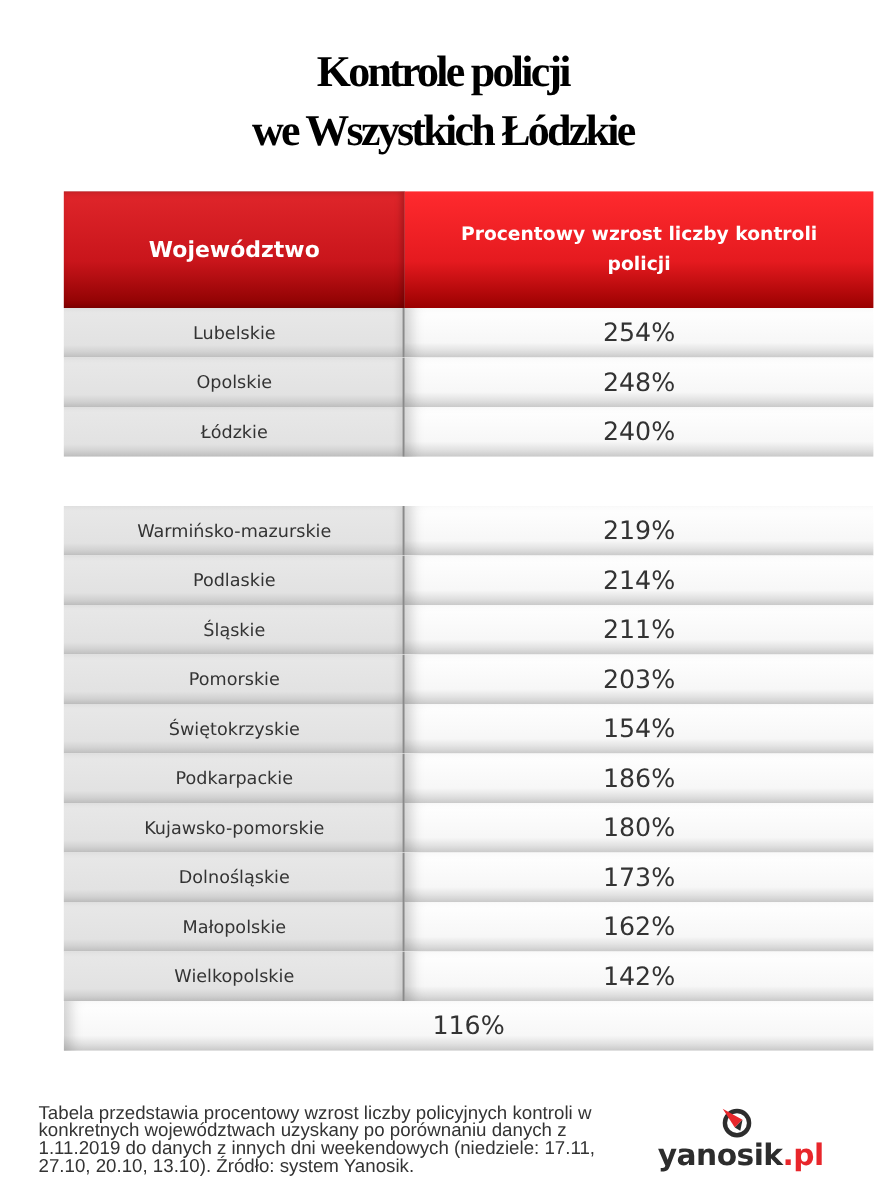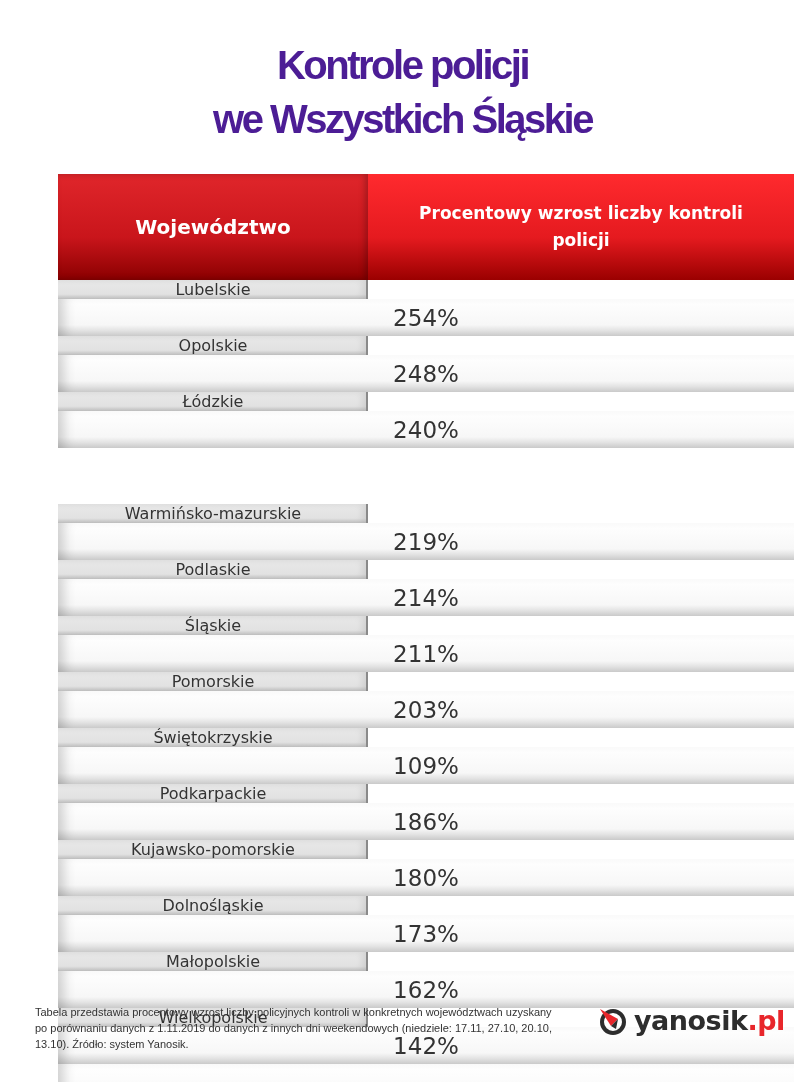--- a/index.html
+++ b/index.html
@@ -1,38 +1,38 @@
 <!DOCTYPE html>
 <html><head>
 <meta charset="utf-8">
 <style>
   html, body { margin: 0; padding: 0; background: #ffffff; }
   body { width: 805px; height: 1082px; position: relative; overflow: hidden; font-family: "Liberation Sans", "DejaVu Sans", sans-serif; color: #333; }
-  .title { position: absolute; left: 0; top: 38px; width: 805px; text-align: center; font-family: Liberation Sans, sans-serif; font-weight: bold; font-size: 40px; line-height: 54px; color: #4c1d95; letter-spacing: -2.5px; }
+  .title { position: absolute; left: 0; top: 38px; width: 805px; text-align: center; font-family: Liberation Serif, serif; font-weight: bold; font-size: 40px; line-height: 54px; color: #000000; letter-spacing: -2.5px; }
   .table { position: absolute; left: 35px; top: 174px; width: 736px; padding-left: 23px; }
   .thead { display: flex; height: 106px; }
   .th { display: flex; align-items: center; justify-content: center; text-align: center; color: #fff; font-family: "DejaVu Sans", sans-serif; font-weight: bold; }
   .th.left { width: 310px; background: linear-gradient(to bottom, #e0262b 0%, #c9151b 60%, #8a0000 100%); font-size: 20px; box-shadow: inset -3px 0 6px rgba(0,0,0,0.25); }
   .th.right { flex: 1; background: linear-gradient(to bottom, #ff2a2e 0%, #e51a1f 60%, #9a0000 100%); font-size: 17px; line-height: 27px; padding: 0 40px; text-align: center; }
-  .row { display: flex; height: 56px; flex-direction: column; }
+  .row { display: flex; height: 45px; }
   .td { display: flex; align-items: center; justify-content: center; font-size: 17px; color: #333; }
   .td.left { width: 310px; background: linear-gradient(to bottom, #e8e8e8 0%, #e2e2e2 75%, #c4c4c4 100%); box-shadow: inset -2px 0 0 #8a8a8a, inset -6px 0 6px rgba(0,0,0,0.08); font-family: "DejaVu Sans", sans-serif; font-size: 16px; }
   .td.right { flex: 1; background: linear-gradient(to bottom, #ffffff 0%, #f7f7f7 70%, #cfcfcf 100%); box-shadow: inset 12px 0 12px -6px rgba(0,0,0,0.18); font-family: "DejaVu Sans", sans-serif; font-size: 23px; }
-  .footer-note { position: absolute; left: 35px; top: 1004px; width: 520px; font-size: 11px; line-height: 16px; color: #333; }
-  .logo { position: absolute; left: 598px; top: 1005px; display: flex; align-items: center; }
+  .footer-note { position: absolute; left: 35px; top: 1004px; width: 520px; font-size: 17px; line-height: 16px; color: #333; }
+  .logo { position: absolute; left: 598px; top: 1005px; display: flex; align-items: center; flex-direction: column; }
   .logo-mark { width: 30px; height: 30px; margin-right: 6px; }
   .logo-text { font-family: "DejaVu Sans", sans-serif; font-size: 27px; font-weight: bold; color: #2d2d2d; letter-spacing: -0.5px; }
   .logo-text .tld { color: #e8262b; }
 </style>
 </head>
 <body>
 
 <div class="title">
   <div>Kontrole policji</div>
-  <div>we Wszystkich Śląskie</div>
+  <div>we Wszystkich Łódzkie</div>
 </div>
 
 <div class="table">
   <div class="thead">
     <div class="th left">Województwo</div>
     <div class="th right">Procentowy wzrost liczby kontroli policji</div>
   </div>
   <div id="tbody">
       <div class="row">
         <div class="td left">Lubelskie</div>
@@ -59,21 +59,21 @@
       <div class="row">
         <div class="td left">Śląskie</div>
         <div class="td right">211%</div>
       </div>
       <div class="row">
         <div class="td left">Pomorskie</div>
         <div class="td right">203%</div>
       </div>
       <div class="row">
         <div class="td left">Świętokrzyskie</div>
-        <div class="td right">109%</div>
+        <div class="td right">154%</div>
       </div>
       <div class="row">
         <div class="td left">Podkarpackie</div>
         <div class="td right">186%</div>
       </div>
       <div class="row">
         <div class="td left">Kujawsko-pomorskie</div>
         <div class="td right">180%</div>
       </div>
       <div class="row">

